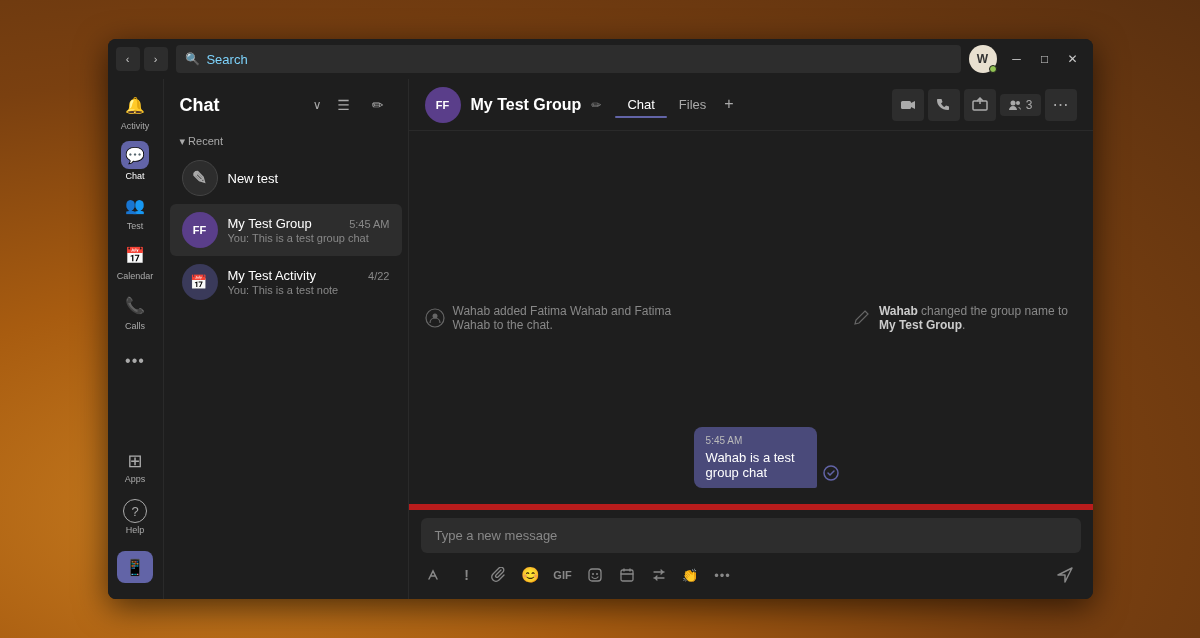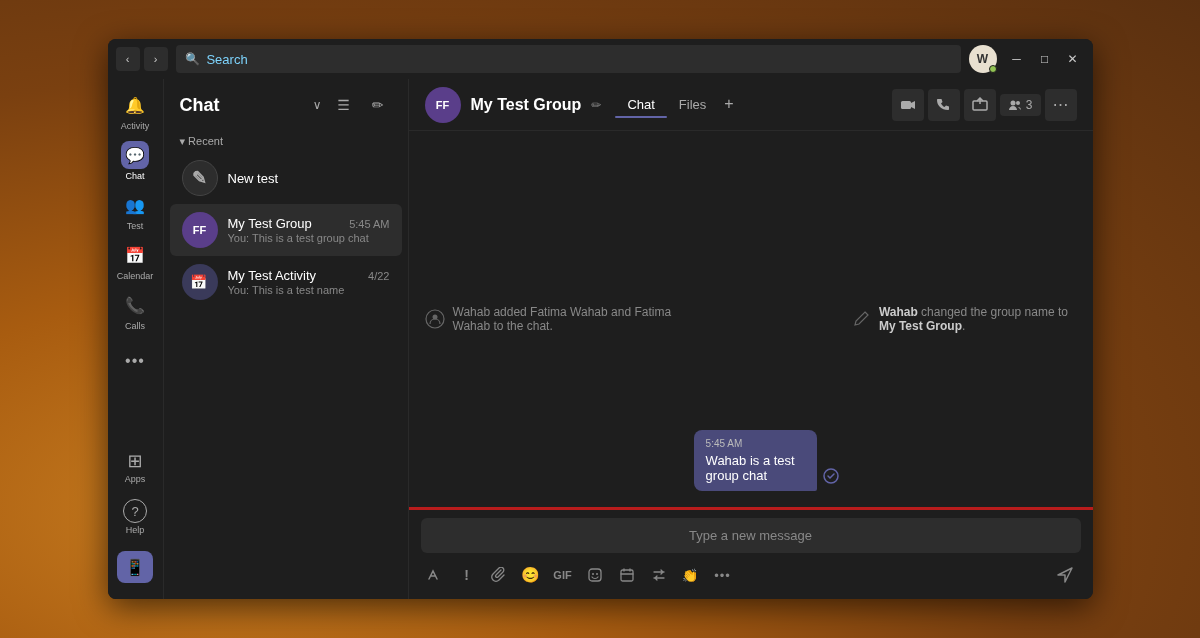--- a/index.html
+++ b/index.html
@@ -449,24 +449,23 @@
       color: #fff;
     }
     .bubble-read-icon {
       color: #6264a7;
       font-size: 14px;
       margin-bottom: 4px;
     }
 
     
     .message-input-area {
-      border-top: 3px solid #b91c1c;
+      border-top: 6px solid #b91c1c;
       padding: 8px 12px;
       flex-shrink: 0;
-      text-align: center;
     }
     .message-input-box {
       background: #2d2d2d;
       border-radius: 6px;
       padding: 10px 14px;
       color: #888;
       font-size: 13px;
       margin-bottom: 6px;
     }
     .message-toolbar {
@@ -607,21 +606,21 @@
 
       <div class="chat-item">
         <div class="chat-avatar meeting">
           <span style="font-size:14px;">📅</span>
         </div>
         <div class="chat-info">
           <div class="chat-name-row">
             <span class="chat-name">My Test Activity</span>
             <span class="chat-time">4/22</span>
           </div>
-          <div class="chat-preview">You: This is a test name</div>
+          <div class="chat-preview">You: This is a test note</div>
         </div>
       </div>
     </div>
 
     <div class="chat-main">
 
       <div class="chat-header">
         <div class="group-avatar">
           <span style="font-size:11px;">FF</span>
         </div>

